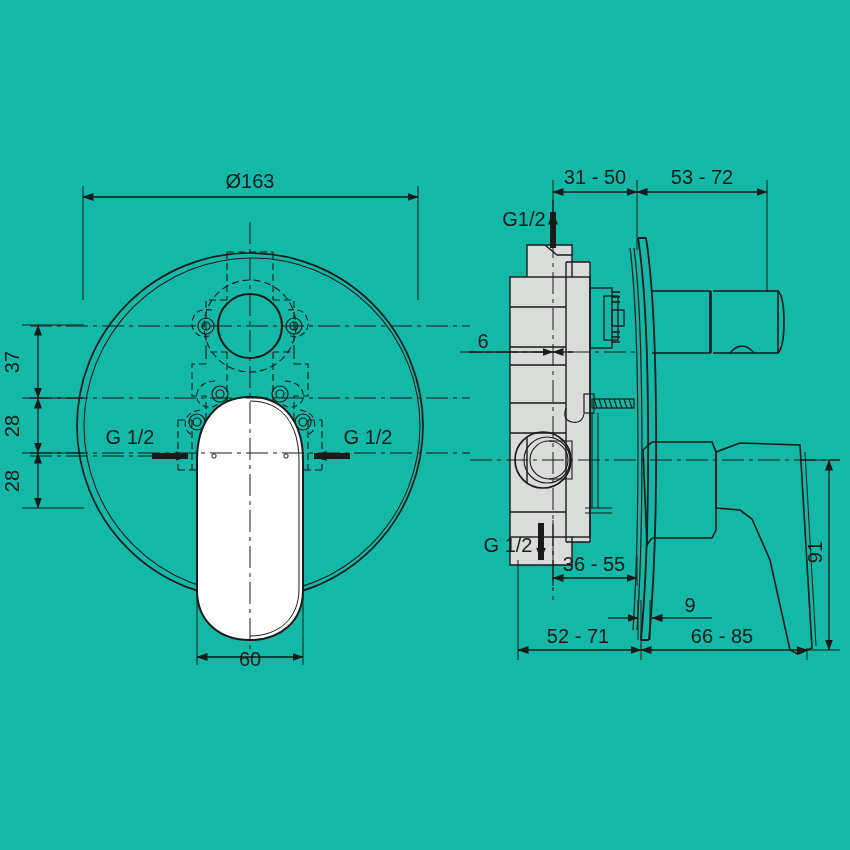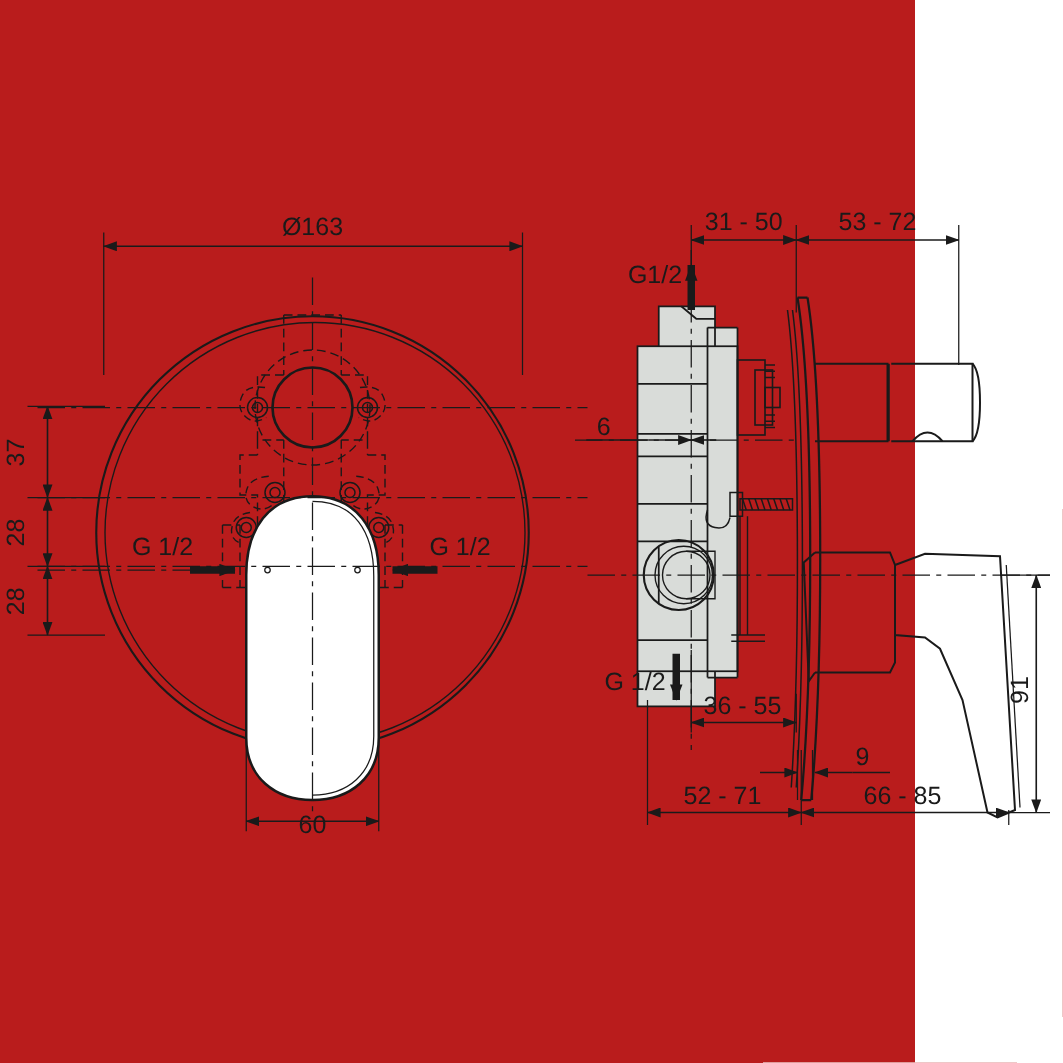--- a/index.html
+++ b/index.html
@@ -1,17 +1,17 @@
 <!DOCTYPE html>
 <html><head>
 <meta charset="utf-8">
 <style>
   html,body{margin:0;padding:0;background:#ffffff;}
   body{width:850px;height:850px;overflow:hidden;font-family:"Liberation Sans",sans-serif;}
-  #stage{position:relative;width:732px;height:850px;background:#b91c1c;}
+  #stage{position:relative;width:850px;height:850px;background:#14b8a6;}
   svg#drawing{position:absolute;left:0;top:0;width:850px;height:850px;}
   .dimtxt{font-family:"Liberation Sans",sans-serif;font-size:20px;fill:#1a1a1a;}
 </style>
 </head>
 <body>
 
 <div id="stage">
   <svg id="drawing" viewBox="0 0 850 850">
     <defs>
       <marker id="ah" markerWidth="11" markerHeight="8" refX="10.5" refY="4" orient="auto" markerUnits="userSpaceOnUse">

